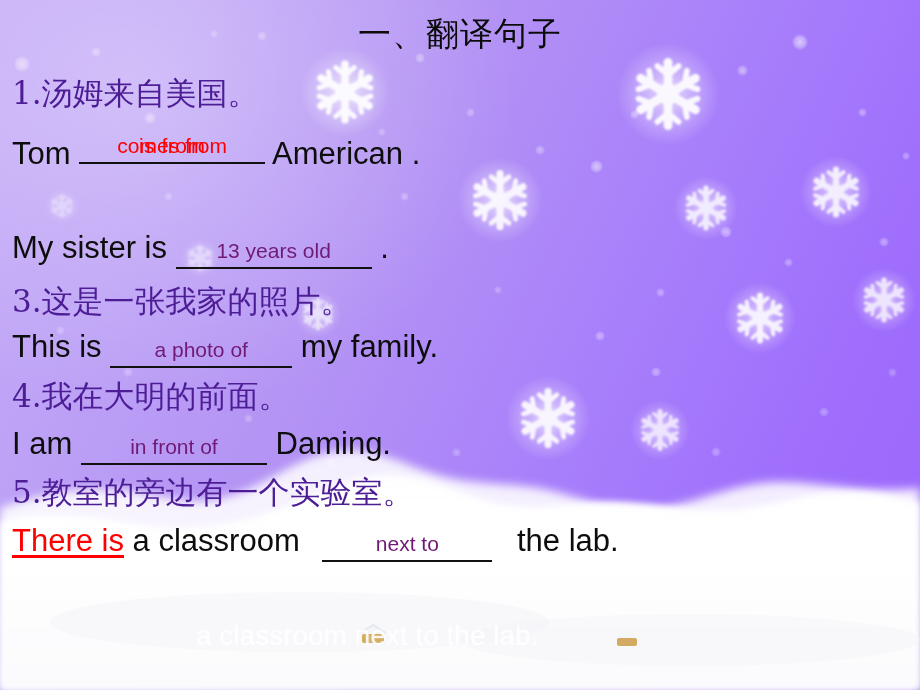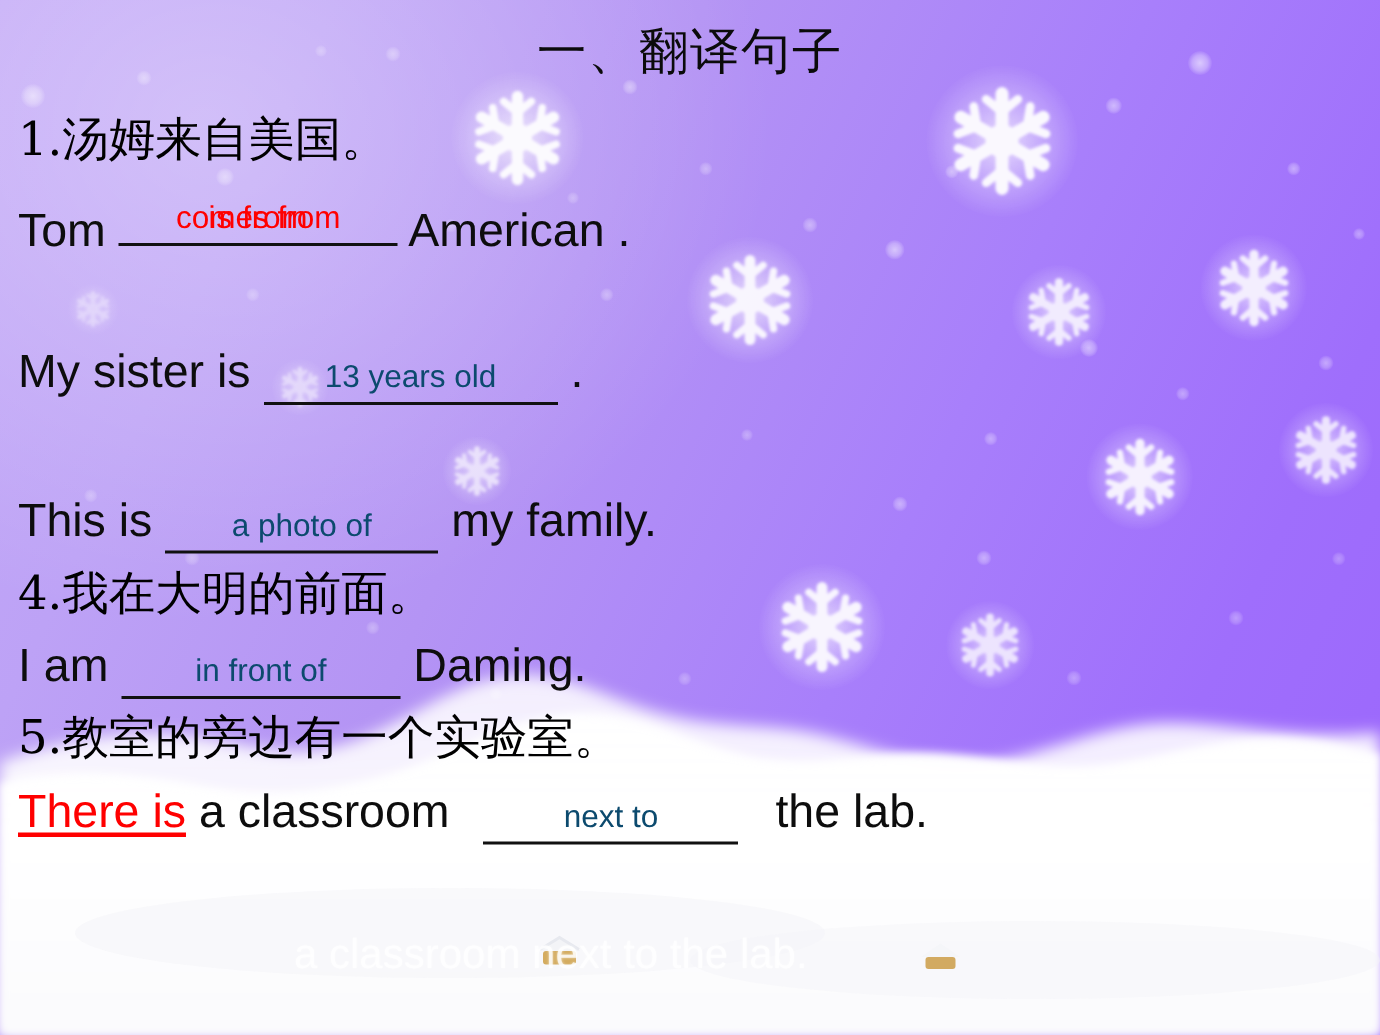--- a/index.html
+++ b/index.html
@@ -89,36 +89,36 @@
   .line {
     position: absolute;
     left: 12px;
     white-space: nowrap;
     color: #111111;
     line-height: 1;
   }
   .cn {
     font-family: "DejaVu Serif", "Liberation Serif", serif;
     font-size: 31px;
-    color: #000000;
+    color: #4c1d95;
   }
   .en {
     font-family: "Liberation Sans", sans-serif;
     font-size: 31px;
     color: #0d0d0d;
   }
 
   
   .blank {
     position: relative;
     display: inline-block;
     text-align: center;
     vertical-align: baseline;
     border-bottom: 2px solid #111111;
-    color: #0c4a6e;
+    color: #701a75;
     font-size: 21px;
     font-family: "Liberation Sans", sans-serif;
     line-height: 28px;
     height: 30px;
     overflow: visible;
   }
   .blank.w1 { width: 186px; }
   .blank.w2 { width: 196px; }
   .blank.w3 { width: 182px; }
   .blank.w4 { width: 186px; }
@@ -725,20 +725,21 @@
       <span>American .</span>
     </div>
 
 
     <div class="line en" style="top:232px;">
       <span>My sister is</span>
       <span class="blank w2">13 years old</span>
       <span>.</span>
     </div>
 
+    <div class="line cn" style="top:286px;">3.这是一张我家的照片。</div>
 
     <div class="line en" style="top:331px;">
       <span>This is</span>
       <span class="blank w3">a photo of</span>
       <span>my family.</span>
     </div>
 
     <div class="line cn" style="top:381px;">4.我在大明的前面。</div>
 
     <div class="line en" style="top:428px;">

